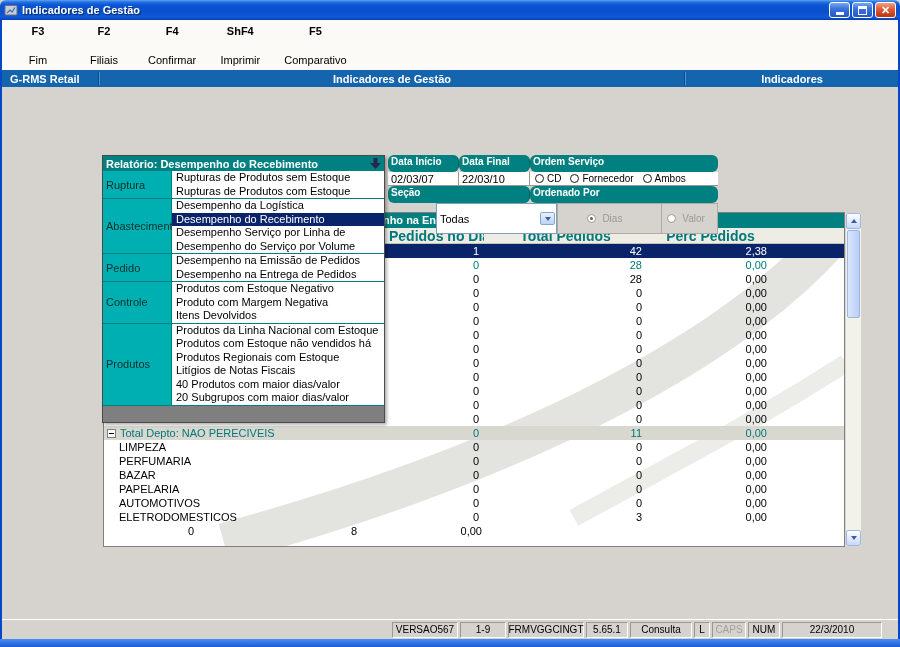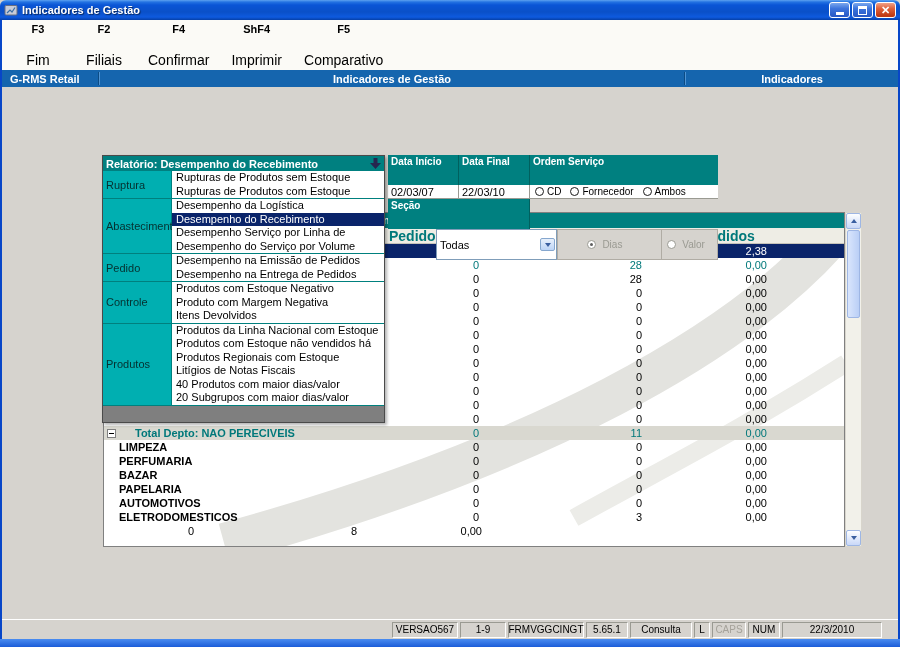--- a/index.html
+++ b/index.html
@@ -23,21 +23,21 @@
   
   .win-edge{position:absolute;top:20px;width:2px;height:619px;background:#0846C8;z-index:60;}
   .we-l{left:0;} .we-r{right:0;}
   .taskbar{position:absolute;left:0;top:639px;width:900px;height:8px;background:linear-gradient(180deg,#4A8CF0,#1B5CD8);z-index:60;}
 
   
   .toolbar{position:absolute;left:2px;top:20px;width:896px;height:50px;background:#FBFAF6;display:flex;align-items:center;
     padding-left:10px;gap:14px;box-sizing:border-box;}
   .fn-btn{display:flex;flex-direction:column;align-items:center;min-width:44px;padding:3px 4px;}
   .fn-key{font-size:11px;font-weight:bold;color:#000;}
-  .fn-label{font-size:14px;color:#000;margin-top:17px;}
+  .fn-label{font-size:11px;color:#000;margin-top:17px;}
 
   
   .banner{position:absolute;left:2px;top:70px;width:896px;height:17px;background:#1565AE;display:flex;align-items:center;
     color:#fff;font-weight:bold;font-size:11px;}
   .bn-left{width:96px;padding-left:8px;box-sizing:border-box;white-space:nowrap;}
   .bn-sep{width:0;height:13px;border-left:1px solid #0C4B84;border-right:1px solid #4F94D4;}
   .bn-center{flex:1;text-align:center;}
   .bn-right{width:212px;text-align:center;}
 
   
@@ -49,22 +49,22 @@
   .rm-cat{width:69px;background:#00AFB1;font-size:11px;color:#05302F;display:flex;align-items:center;padding-left:3px;
     box-sizing:border-box;border-right:1px solid #00807E;flex:none;}
   .rm-items{flex:1;background:#fff;min-width:0;}
   .rm-item{height:13.5px;line-height:13.5px;font-size:11px;padding-left:4px;white-space:nowrap;overflow:hidden;color:#000;}
   .rm-item.selected{background:#0A246A;color:#fff;}
   .rm-footer{height:16px;background:#7F7F7F;}
 
   
   .filters{position:absolute;left:388px;top:155px;width:330px;z-index:10;}
   .f-row{display:flex;}
-  .f-head{background:#008080;color:#fff;font-weight:bold;font-size:10px;height:30px;line-height:13px;padding-left:3px;
-    box-sizing:border-box;border-right:1px solid #00605E;}
+  .f-head{background:#008080;color:#fff;font-weight:bold;font-size:10px;height:17px;line-height:13px;padding-left:3px;
+    box-sizing:border-box;border-right:1px solid #00605E;border-radius:6px;}
   .fh-di,.fh-df{width:71px;} .fh-os{width:188px;border-right:none;}
   .fh-sec{width:142px;} .fh-ord{width:188px;border-right:none;}
   .f-val{background:#fff;height:14px;line-height:14px;font-size:11px;padding-left:3px;box-sizing:border-box;
     border-right:1px solid #9a9a92;border-bottom:1px solid #9a9a92;color:#000;}
   .fv-di,.fv-df{width:71px;}
   .f-radios{width:188px;background:#fff;display:flex;align-items:center;gap:9px;padding-left:5px;box-sizing:border-box;
     border-bottom:1px solid #9a9a92;height:14px;}
   .radio{width:9px;height:9px;border-radius:50%;border:1px solid #1a1a1a;background:#fff;box-sizing:border-box;flex:none;position:relative;display:inline-block;}
   .radio.dis{border-color:#9a9a92;}
   .radio.on::after{content:"";position:absolute;left:2px;top:2px;width:3px;height:3px;border-radius:50%;background:#606060;}
@@ -86,21 +86,21 @@
     box-sizing:border-box;overflow:hidden;z-index:5;}
   .swoosh{position:absolute;left:0;top:0;z-index:0;}
   .g-title{position:relative;z-index:2;height:15px;background:#008080;color:#fff;font-size:11px;font-weight:bold;
     line-height:15px;padding-left:230px;white-space:nowrap;}
   .g-colhead{position:relative;z-index:2;height:15px;display:flex;background:#EEEDE5;border-bottom:1px solid #c6c3ba;
     font-size:14px;font-weight:bold;color:#00787A;align-items:center;}
   .ch-name{width:285px;} .ch-c2{width:95px;text-align:center;} .ch-c3{width:163px;text-align:center;} .ch-c4{width:127px;text-align:center;}
   .g-rows{position:relative;z-index:1;}
   .tr{display:flex;height:14px;line-height:14px;font-size:11px;color:#000;}
   .td{box-sizing:border-box;white-space:nowrap;overflow:hidden;}
-  .td-name{width:285px;padding-left:15px;display:flex;align-items:center;gap:19px;font-weight:bold;}
+  .td-name{width:285px;padding-left:15px;display:flex;align-items:center;gap:4px;}
   .td-c2{width:95px;text-align:right;padding-right:5px;}
   .td-c3{width:163px;text-align:right;padding-right:5px;}
   .td-c4{width:127px;text-align:right;padding-right:7px;}
   .tr.sel{background:#0A246A;color:#fff;}
   .tr.tealtx{color:#00787A;}
   .tr.total{background:#D9D8D0;color:#00787A;}
   .tr.total .td-name{padding-left:3px;}
   .minus-box{width:9px;height:9px;border:1px solid #808080;background:#fff;position:relative;flex:none;box-sizing:border-box;}
   .minus-box::after{content:"";position:absolute;left:1px;top:3px;width:5px;height:1px;background:#000;}
 
@@ -394,20 +394,21 @@
           <span>Fornecedor</span>
         </span>
         <span class="radio-opt">
           <span class="radio"></span>
           <span>Ambos</span>
         </span>
       </div>
     </div>
     <div class="f-row">
       <div class="f-head fh-sec">Seção</div>
+      <div class="f-head fh-ord">Ordenado Por</div>
     </div>
     <div class="f-combo-row">
       <div class="combo">
         <span class="combo-text">Todas</span>
         <span class="combo-btn">
             <span class="arr-down"></span>
           </span>
       </div>
       <div class="ord-box">
         <span class="ord-half radio-opt dis">

